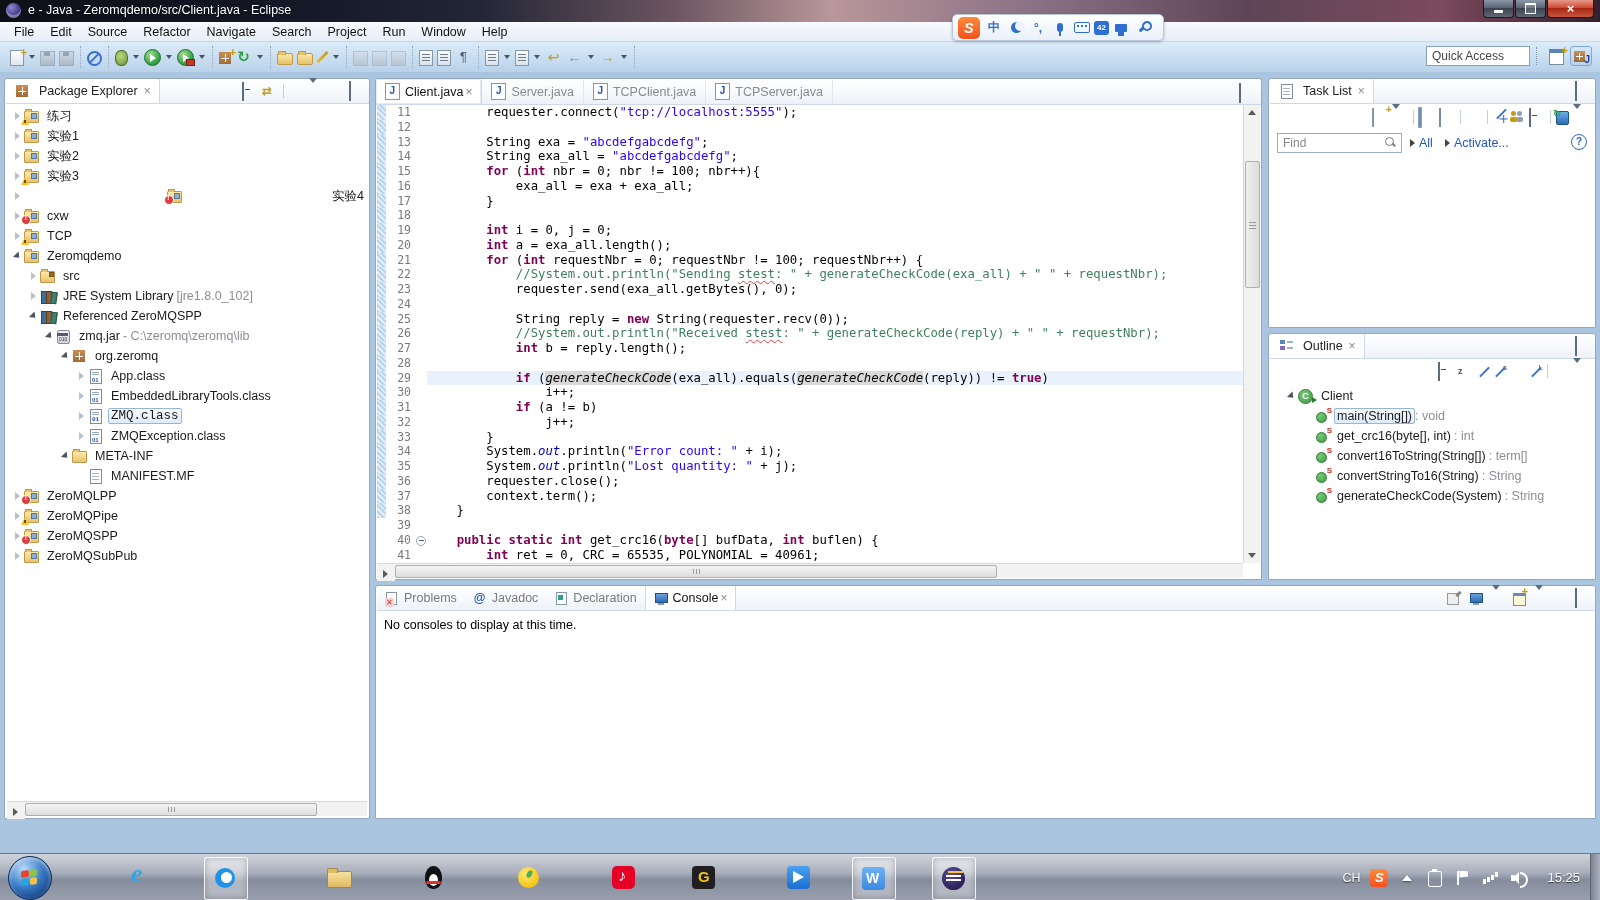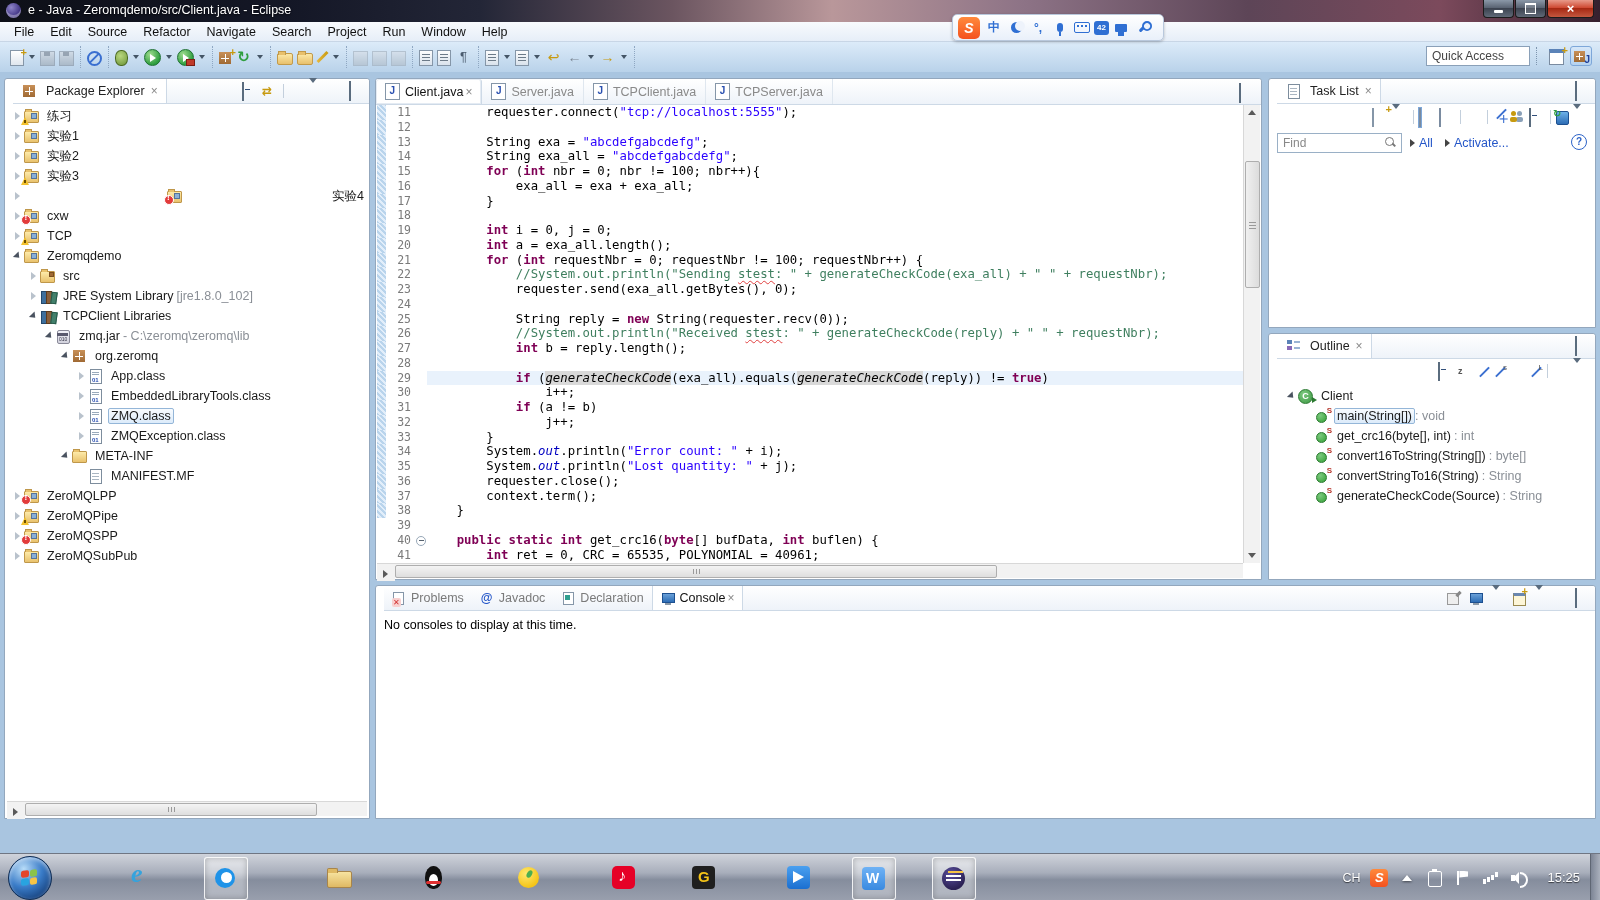--- a/index.html
+++ b/index.html
@@ -84,21 +84,21 @@
   .persp .pwin{position:absolute;left:3px;top:3px;width:13px;height:11px;border:1px solid #7a8ba0;background:#fff;border-top:4px solid #5b83b8;}
   .persp .plus{position:absolute;right:0;top:-2px;color:#c79a10;font-weight:bold;font-size:11px;}
   .persp.pressed{background:linear-gradient(#d6e7f8,#b5d2ef);border:1px solid #7da7d9;border-radius:3px;box-sizing:border-box;}
   .persp .pj{position:absolute;left:3px;top:4px;width:11px;height:11px;background:linear-gradient(#c89058,#a06a34);}
   .persp .pj:before{content:"";position:absolute;inset:2px;background:
      linear-gradient(#fff,#fff) center/100% 1px no-repeat,linear-gradient(#fff,#fff) center/1px 100% no-repeat;}
   .persp .pjj{position:absolute;right:1px;bottom:0;color:#20409a;font-weight:bold;font-size:10px;}
   
   #workbench{position:absolute;left:0;top:72px;width:1600px;height:781px;background:#a9c5e0;}
   .panel{position:absolute;background:#fff;border:1px solid #93a7bd;border-radius:3px 3px 0 0;box-sizing:border-box;}
-  .phdr{position:absolute;left:8px;top:0;right:0;height:24px;background:linear-gradient(#ffffff,#eef3f9);
+  .phdr{position:absolute;left:1px;top:0;right:0;height:24px;background:linear-gradient(#ffffff,#eef3f9);
     border-bottom:1px solid #cdd9e6;border-radius:3px 3px 0 0;display:flex;align-items:center;}
   .ptab{display:flex;align-items:center;height:24px;padding:0 8px;background:#fff;border-right:1px solid #cdd9e6;border-radius:3px 0 0 0;}
   .ptab .plabel{font-size:12.5px;color:#222;margin:0 4px;white-space:nowrap;}
   .tclose{color:#8a8a8a;font-size:12px;margin-left:2px;}
   .hicons{position:absolute;right:4px;top:0;height:24px;display:flex;align-items:center;}
   .hic{width:16px;height:16px;margin-left:4px;position:relative;}
   .hsep{width:1px;height:14px;border-left:1px solid #c3cfdc;margin-left:5px;}
   .ic-min{width:10px;height:3px;background:#5a6c7e;margin-top:10px;}
   .ic-max{width:9px;height:8px;border:1px solid #5a6c7e;border-top:2px solid #5a6c7e;margin-top:4px;}
   .ic-chev{width:0;height:0;border-left:4px solid transparent;border-right:4px solid transparent;border-top:5px solid #5a6c7e;margin-top:6px;}
@@ -523,21 +523,21 @@
           </div>
           <div class="trow" style="padding-left: 20px;">
             <span class="tw">
               <span class="tw-e"></span>
             </span>
             <span class="ticn i-library">
               <span class="bk1"></span>
               <span class="bk2"></span>
               <span class="bk3"></span>
             </span>
-            <span class="tlabel">TCPClient Libraries</span>
+            <span class="tlabel">Referenced ZeroMQSPP</span>
           </div>
           <div class="trow" style="padding-left: 36px;">
             <span class="tw">
               <span class="tw-e"></span>
             </span>
             <span class="ticn i-jar">
               <span class="jr"></span>
             </span>
             <span class="tlabel">zmq.jar</span>
             <span class="tdec"> - C:\zeromq\zeromq\lib</span>
@@ -562,21 +562,21 @@
           </div>
           <div class="trow" style="padding-left: 68px;">
             <span class="tw">
               <span class="tw-c"></span>
             </span>
             <span class="ticn i-classfile">
               <span class="pg"></span>
             </span>
             <span class="tlabel">EmbeddedLibraryTools.class</span>
           </div>
-          <div class="trow sel" style="padding-left: 68px;">
+          <div class="trow sel" style="padding-left: 68px; font-family: Liberation Mono, monospace;">
             <span class="tw">
               <span class="tw-c"></span>
             </span>
             <span class="ticn i-classfile">
               <span class="pg"></span>
             </span>
             <span class="tlabel">ZMQ.class</span>
           </div>
           <div class="trow" style="padding-left: 68px;">
             <span class="tw">
@@ -985,38 +985,38 @@
             <span class="tlabel">get_crc16(byte[], int)</span>
             <span class="tdec"> : int</span>
           </div>
           <div class="trow" style="padding-left: 30px;">
             <span class="tw"></span>
             <span class="ticn i-method">
               <span class="mm"></span>
               <span class="ss">S</span>
             </span>
             <span class="tlabel">convert16ToString(String[])</span>
-            <span class="tdec"> : byte[]</span>
+            <span class="tdec"> : term[]</span>
           </div>
           <div class="trow" style="padding-left: 30px;">
             <span class="tw"></span>
             <span class="ticn i-method">
               <span class="mm"></span>
               <span class="ss">S</span>
             </span>
             <span class="tlabel">convertStringTo16(String)</span>
             <span class="tdec"> : String</span>
           </div>
           <div class="trow" style="padding-left: 30px;">
             <span class="tw"></span>
             <span class="ticn i-method">
               <span class="mm"></span>
               <span class="ss">S</span>
             </span>
-            <span class="tlabel">generateCheckCode(Source)</span>
+            <span class="tlabel">generateCheckCode(System)</span>
             <span class="tdec"> : String</span>
           </div>
         </div>
     </section>
 
     <section class="panel" id="console-panel" style="left:375px;top:513px;width:1221px;height:234px;">
       <div class="phdr">
         <div id="console-tabs" style="display:flex;height:24px;">
             <div class="ctab">
               <span class="cicon ci-problems"></span>

